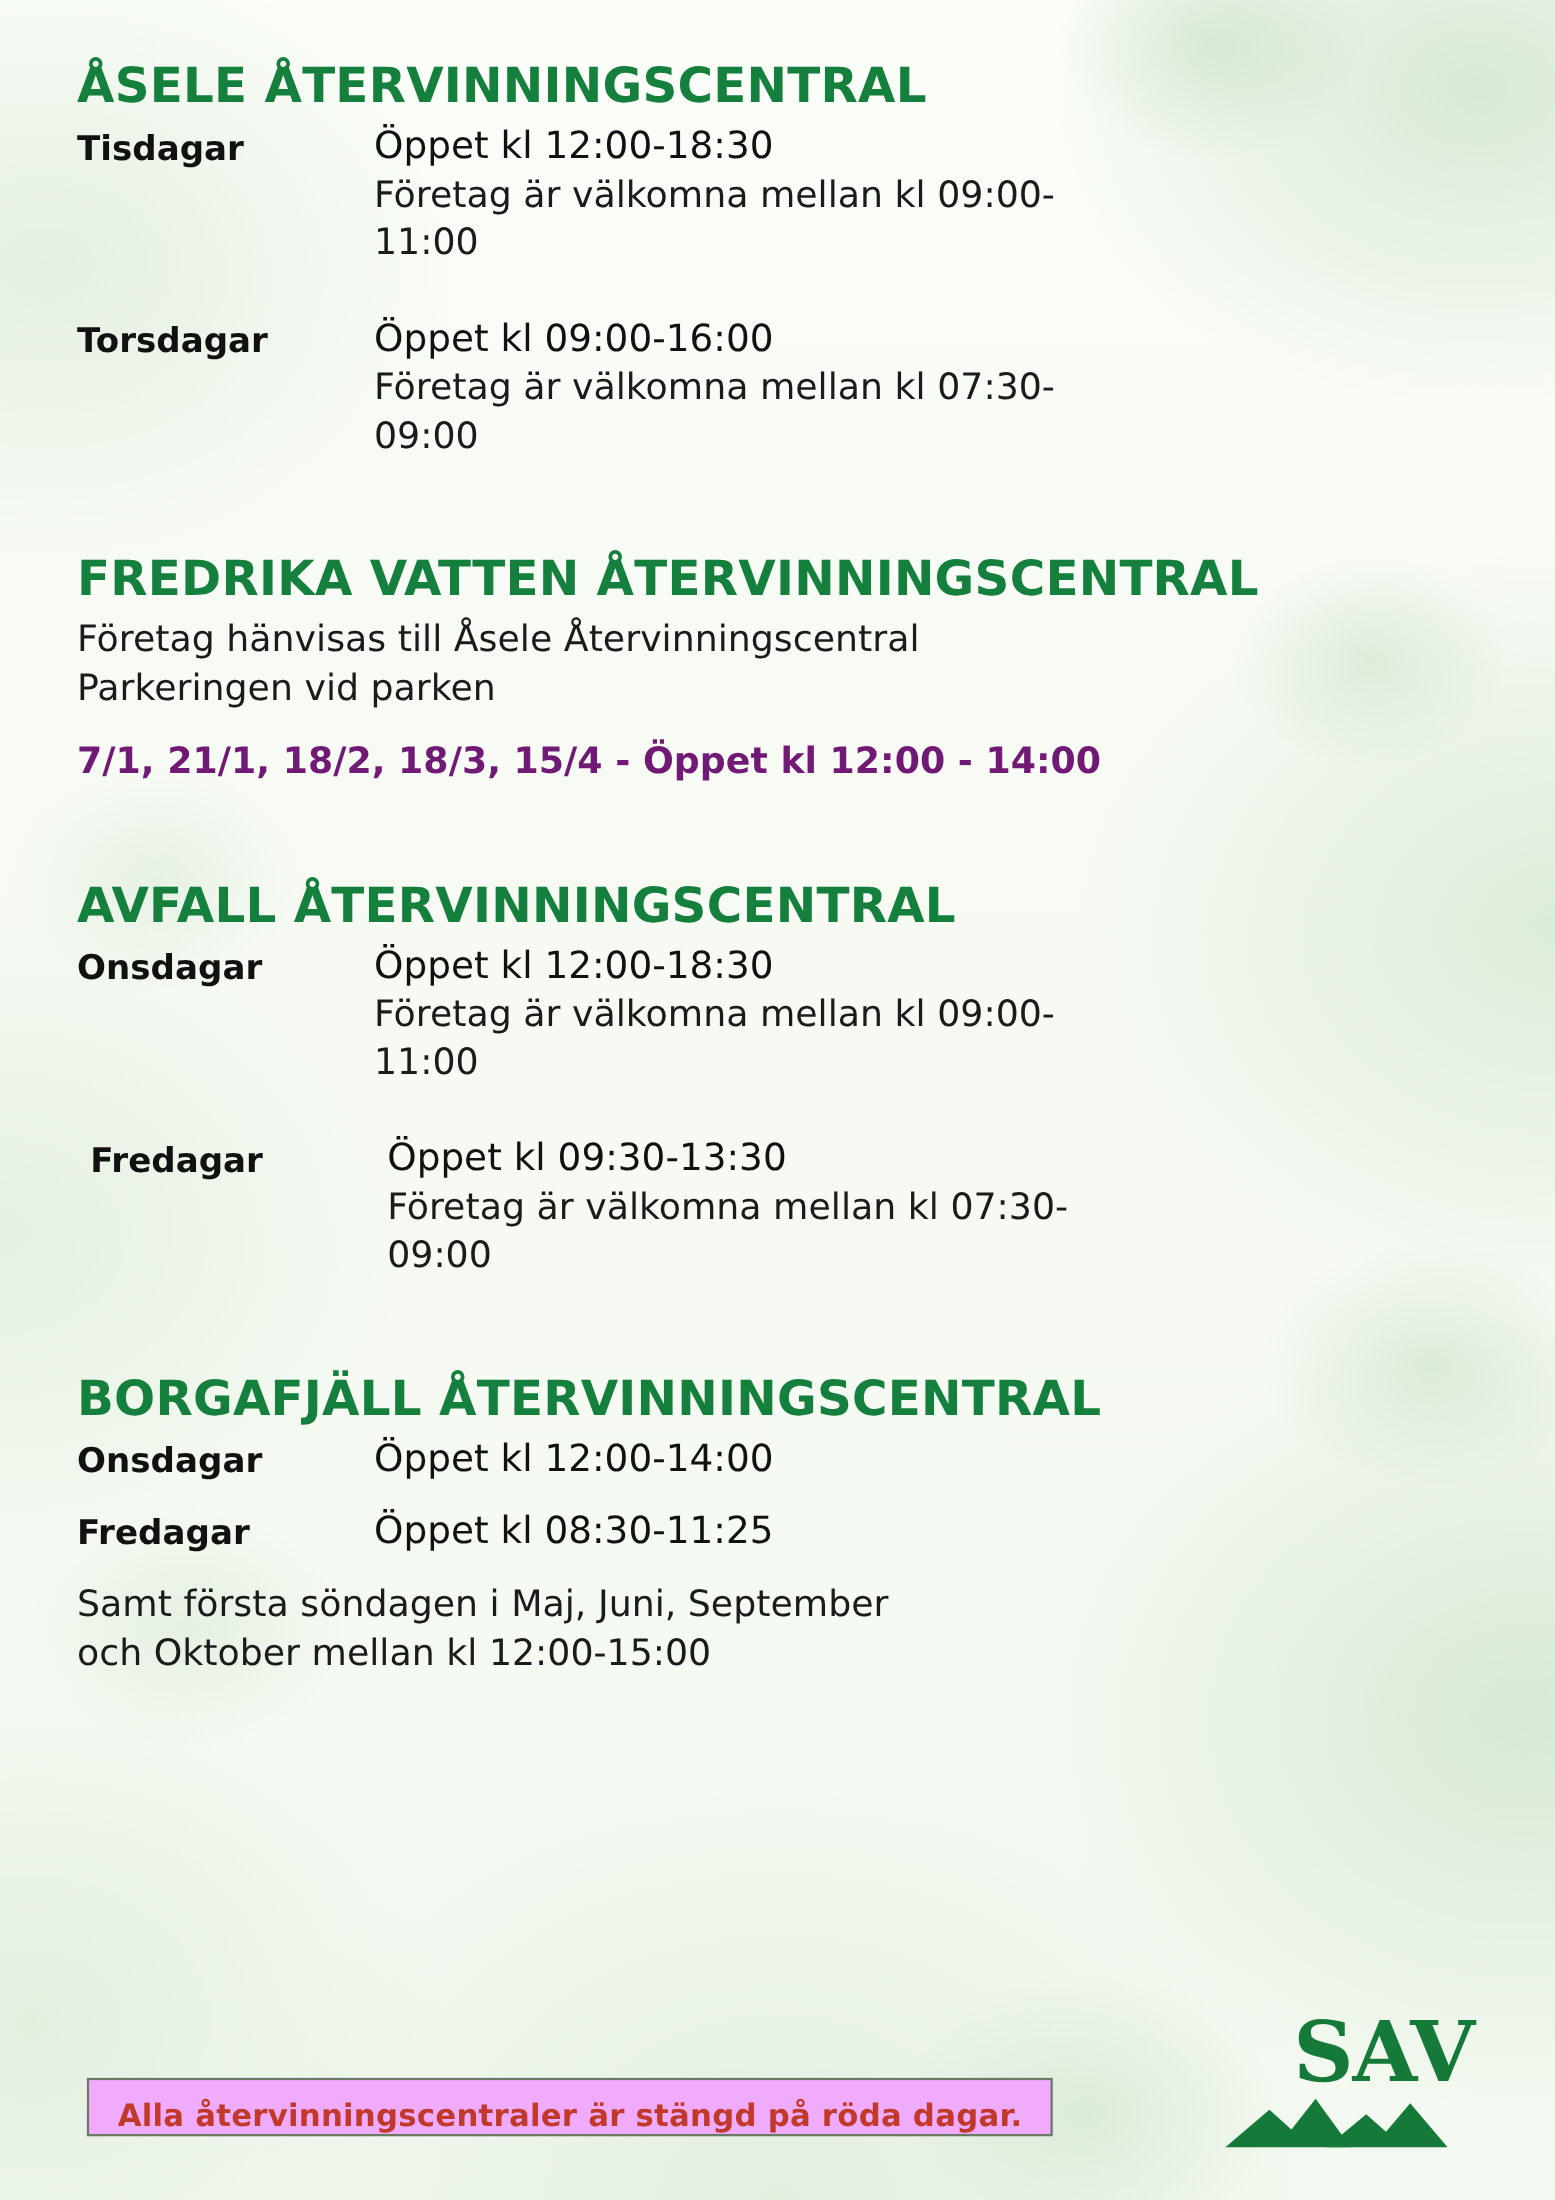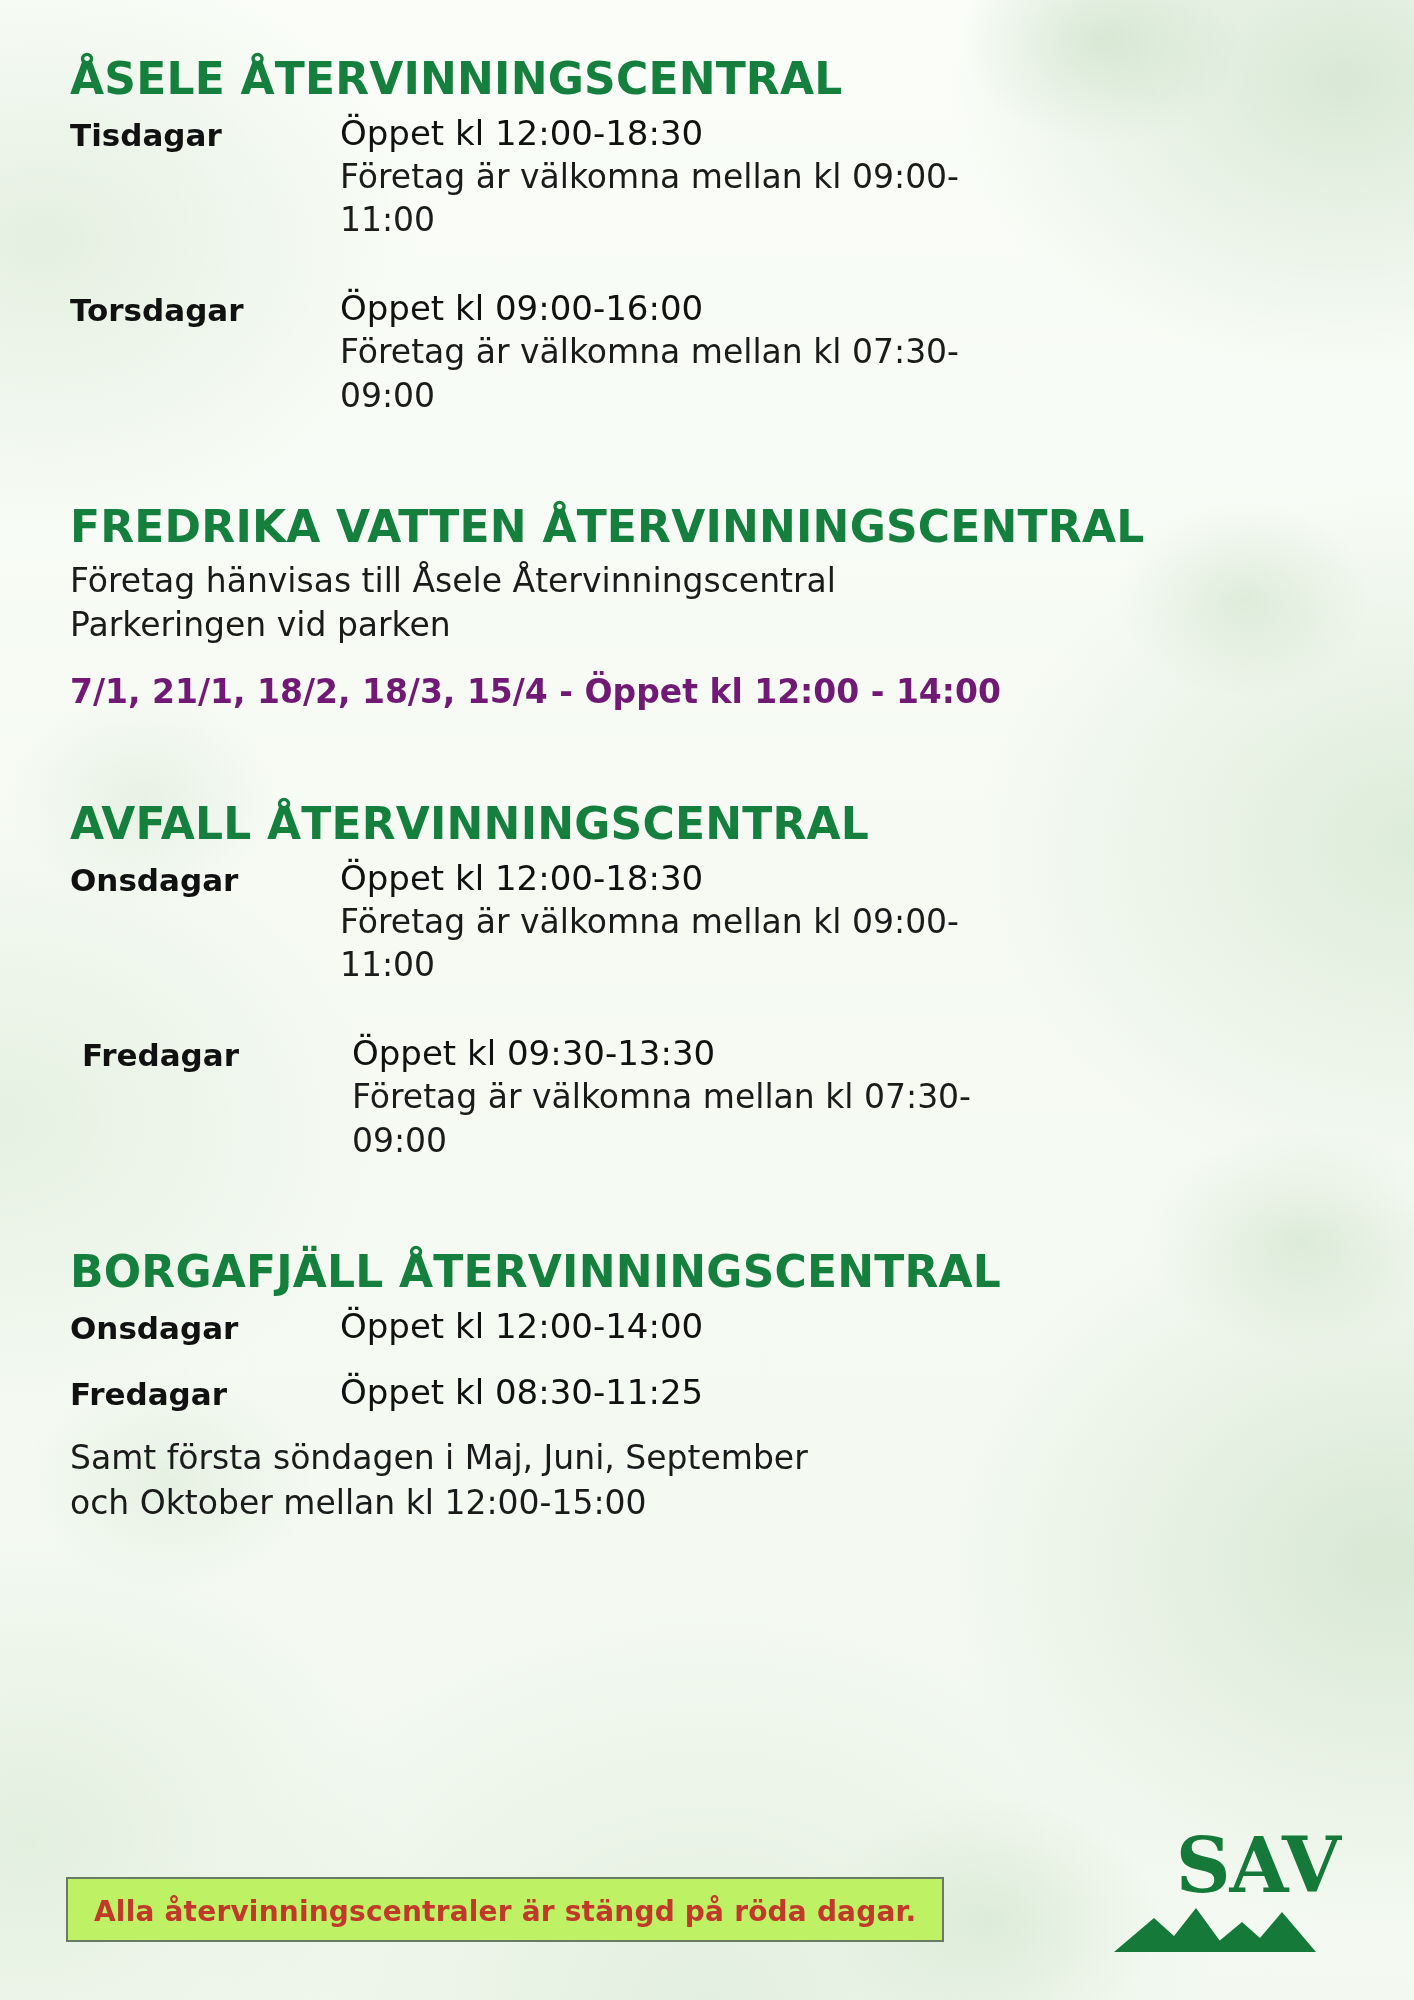--- a/index.html
+++ b/index.html
@@ -112,26 +112,26 @@
   .footer {
     position: absolute;
     left: 0;
     bottom: 0;
     width: 1414px;
     height: 250px;
   }
 
   .notice {
     position: absolute;
-    left: 66px;
+    left: 79px;
     bottom: 58px;
     box-sizing: border-box;
     border: 2px solid #6b7a63;
-    background: #bef264;
-    padding: 16px 26px 12px 26px;
+    background: #f0abfc;
+    padding: 16px 26px 0 26px;
     color: #c0392b;
     font-weight: bold;
     font-size: 28px;
     letter-spacing: 0.2px;
     white-space: nowrap;
   }
 
   .logo {
     position: absolute;
     right: 74px;

